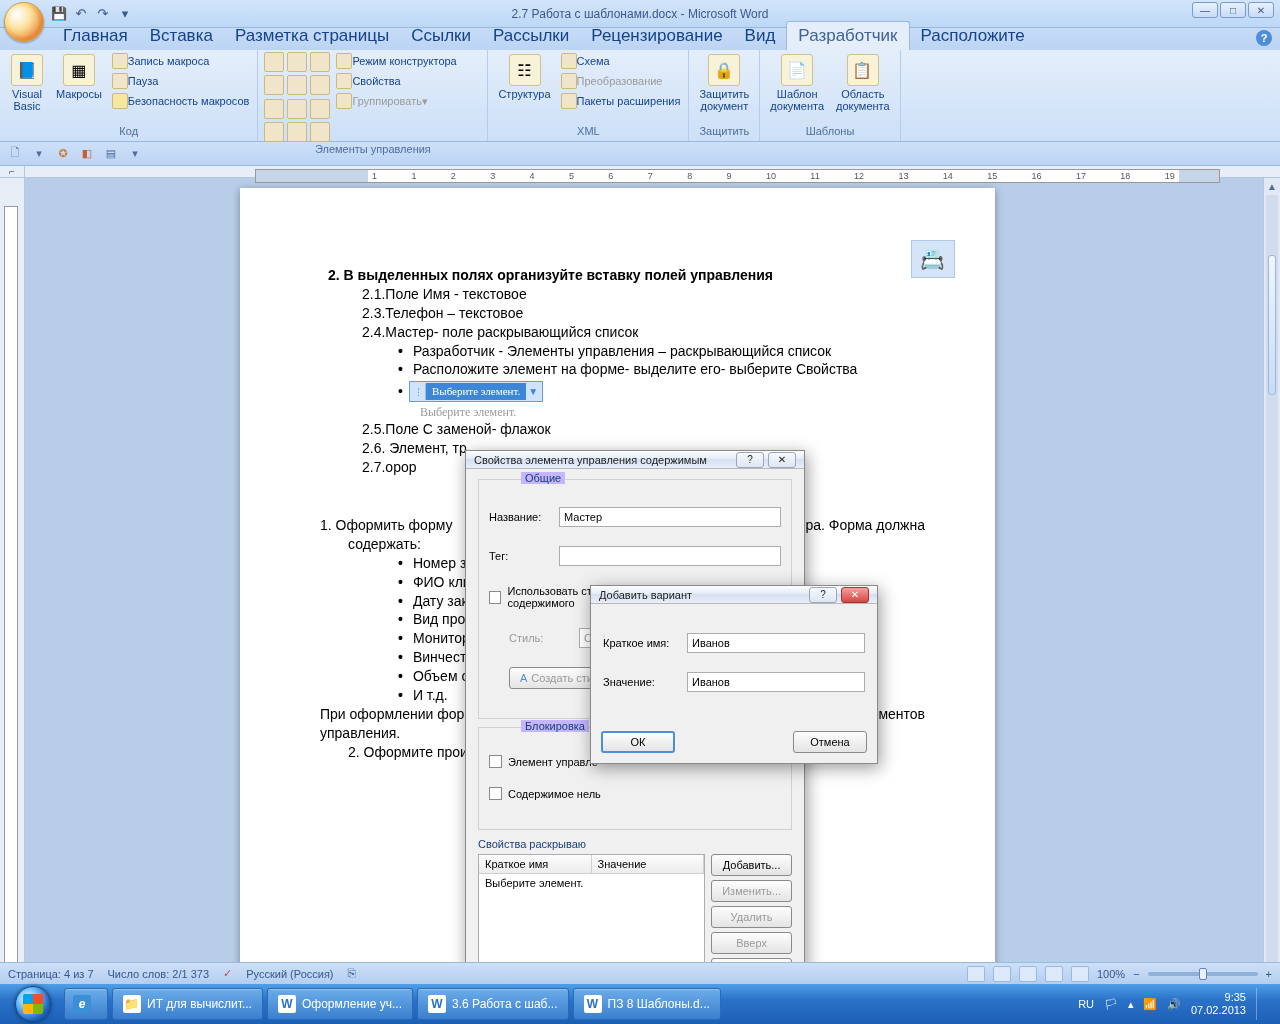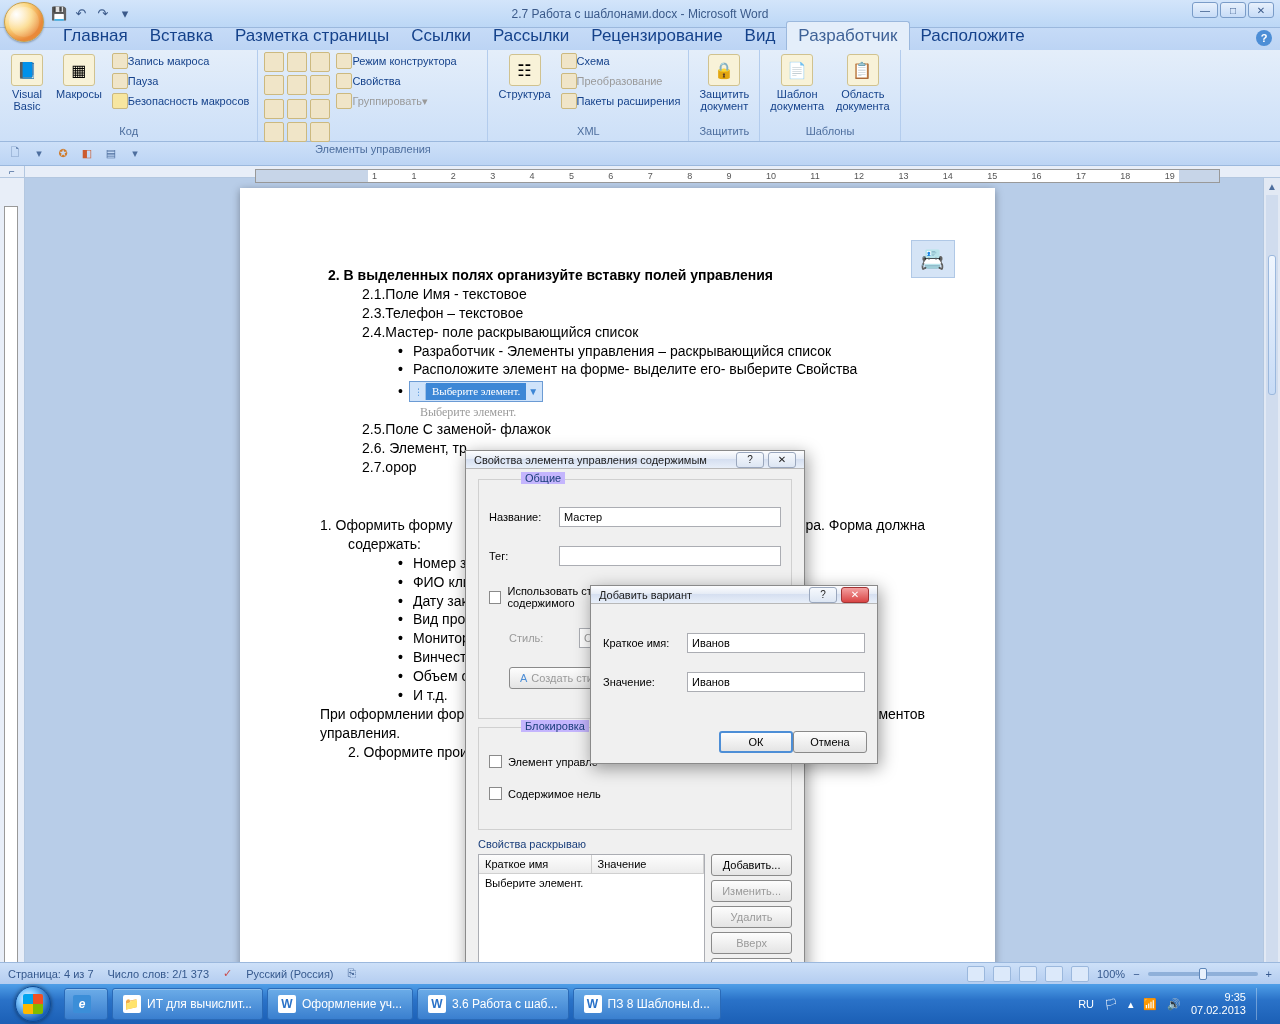--- a/index.html
+++ b/index.html
@@ -97,21 +97,21 @@
 .tinput{flex:1;height:20px;border:1px solid #abadb3;background:#fff;padding:0 4px;font-size:11px;}
 .cbx{width:13px;height:13px;border:1px solid #8a8a8a;background:#fff;}
 .btn{height:22px;min-width:74px;padding:0 10px;border:1px solid #8a8a8a;border-radius:3px;background:linear-gradient(#fdfdfd,#e4e4e4);font-size:11px;display:inline-flex;align-items:center;justify-content:center;}
 .btn.def{border:2px solid #4d8ed6;}
 .btn:disabled,.btn.dis{color:#9a9a9a;}
 .listbox{border:1px solid #abadb3;background:#fff;height:110px;}
 .listhead{display:flex;border-bottom:1px solid #d0d0d0;background:linear-gradient(#fdfdfd,#ececec);}
 .listhead div{padding:3px 6px;border-right:1px solid #d0d0d0;font-size:11px;}
 .listrow{padding:3px 6px;font-size:11px;}
 .btncol{display:flex;flex-direction:column;gap:4px;margin-left:6px;}
-.dlg-foot{padding:10px;display:flex;justify-content:flex-end;gap:0;border-top:0;}
+.dlg-foot{padding:10px;display:flex;justify-content:space-between;gap:0;border-top:0;}
 
 
 .sbv{position:absolute;right:0;top:0;bottom:0;width:17px;background:#e2e9f4;border-left:1px solid #b3c7e0;}
 .sbv .tr{position:absolute;inset:17px 2px;background:#d0dcee;}
 .sbv .th{position:absolute;left:2px;right:2px;top:60px;height:140px;background:linear-gradient(#f0f6fe,#c7dbf6);border:1px solid #9bb8dd;border-radius:3px;}
 .sbv .ar{height:17px;display:flex;align-items:center;justify-content:center;color:#4d6e9e;font-size:10px;}
 </style>
 </head>
 <body>
 

